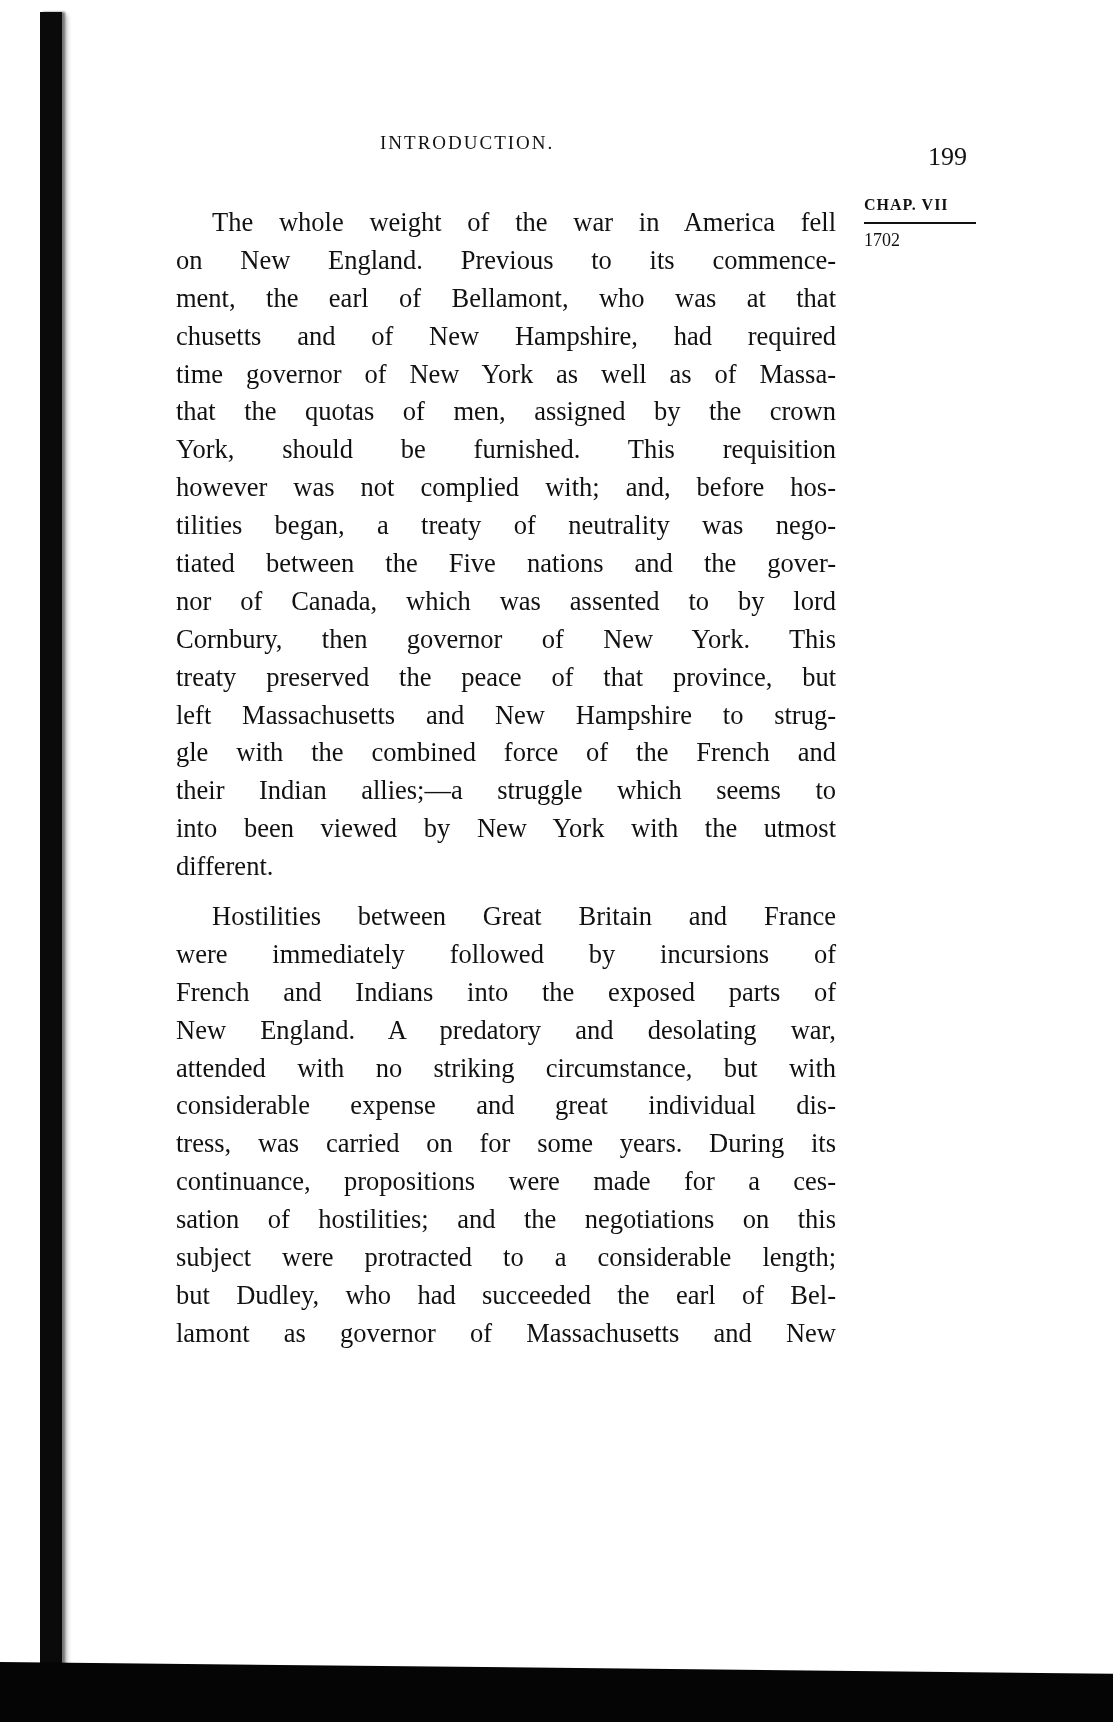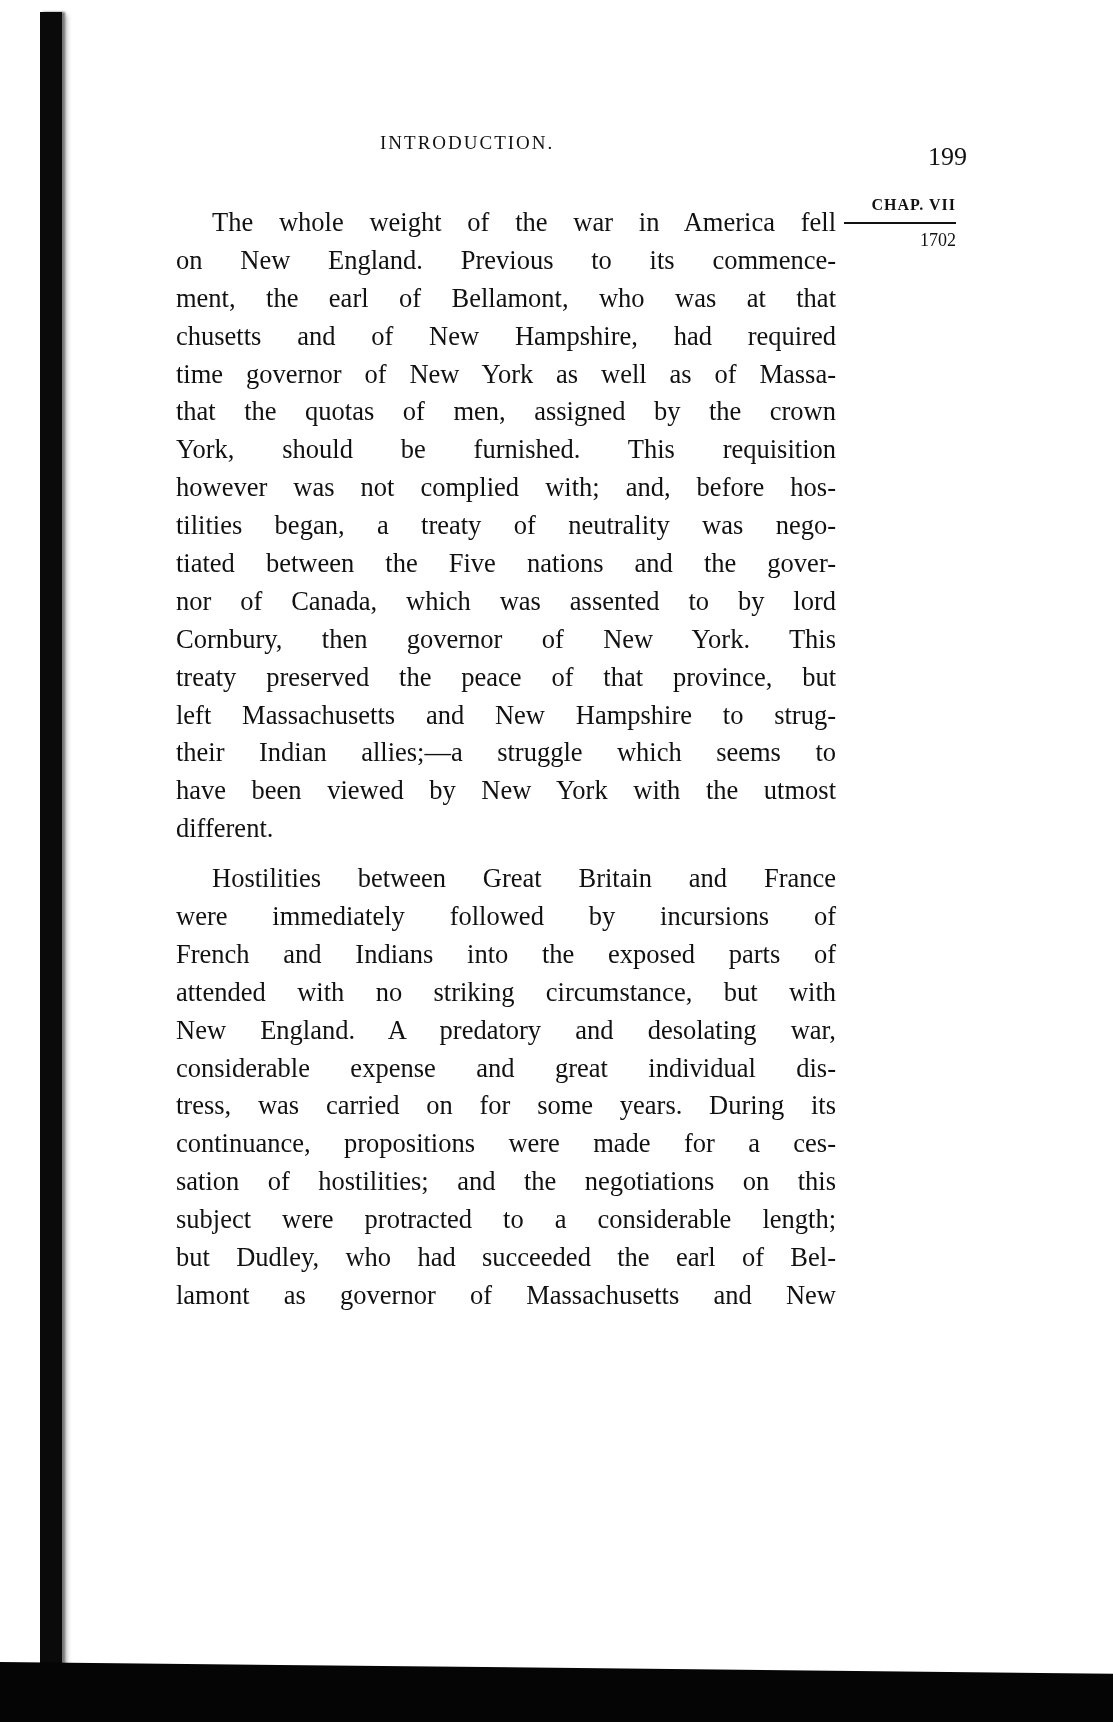--- a/index.html
+++ b/index.html
@@ -9,21 +9,21 @@
          box-shadow:3px 0 2px #777, 8px 0 5px -3px #bbb;}
   .bottom-bar{position:absolute;left:0;top:1662px;width:1113px;height:60px;background:#050505;
               transform:skewY(0.6deg);transform-origin:left top;}
   .run-head{position:absolute;top:132px;left:380px;font-size:19px;letter-spacing:2px;
             font-variant:small-caps;text-transform:uppercase;}
   .page-num{position:absolute;top:142px;left:928px;font-size:26px;}
   .body{position:absolute;left:176px;top:192px;width:660px;font-size:26.5px;line-height:37.9px;}
   .line{display:block;white-space:nowrap;text-align:justify;text-align-last:justify;height:37.9px;}
   .line.last{text-align-last:left;}
   .indent{padding-left:36px;margin-top:12px;}
-  .margin{position:absolute;left:844px;top:196px;width:112px;text-align:right;}
+  .margin{position:absolute;left:864px;top:196px;width:112px;text-align:left;}
   .chap{font-size:16px;letter-spacing:1px;font-weight:bold;text-transform:uppercase;}
   .rule{height:2px;background:#111;margin:8px 0 6px;}
   .year{font-size:18px;}
 </style>
 </head>
 <body>
 
 <div class="spine"></div>
 <div class="bottom-bar"></div>
 
@@ -45,30 +45,31 @@
     <span class="line">time governor of New York as well as of Massa-</span>
     <span class="line">that the quotas of men, assigned by the crown</span>
     <span class="line">York, should be furnished.  This requisition</span>
     <span class="line">however was not complied with; and, before hos-</span>
     <span class="line">tilities began, a treaty of neutrality was nego-</span>
     <span class="line">tiated between the Five nations and the gover-</span>
     <span class="line">nor of Canada, which was assented to by lord</span>
     <span class="line">Cornbury, then governor of New York.  This</span>
     <span class="line">treaty preserved the peace of that province, but</span>
     <span class="line">left Massachusetts and New Hampshire to strug-</span>
+    <span class="line">gle with the combined force of the French and</span>
     <span class="line">their Indian allies;—a struggle which seems to</span>
-    <span class="line">have been viewed by New York with the utmost</span>
+    <span class="line">into been viewed by New York with the utmost</span>
     <span class="line last">different.</span>
   </div>
   <div>
     <span class="line indent">Hostilities between Great Britain and France</span>
     <span class="line">were immediately followed by incursions of</span>
     <span class="line">French and Indians into the exposed parts of</span>
+    <span class="line">New England.  A predatory and desolating war,</span>
     <span class="line">attended with no striking circumstance, but with</span>
-    <span class="line">New England.  A predatory and desolating war,</span>
     <span class="line">considerable expense and great individual dis-</span>
     <span class="line">tress, was carried on for some years.  During its</span>
     <span class="line">continuance, propositions were made for a ces-</span>
     <span class="line">sation of hostilities; and the negotiations on this</span>
     <span class="line">subject were protracted to a considerable length;</span>
     <span class="line">but Dudley, who had succeeded the earl of Bel-</span>
     <span class="line">lamont as governor of Massachusetts and New</span>
   </div>
 </div>
 

